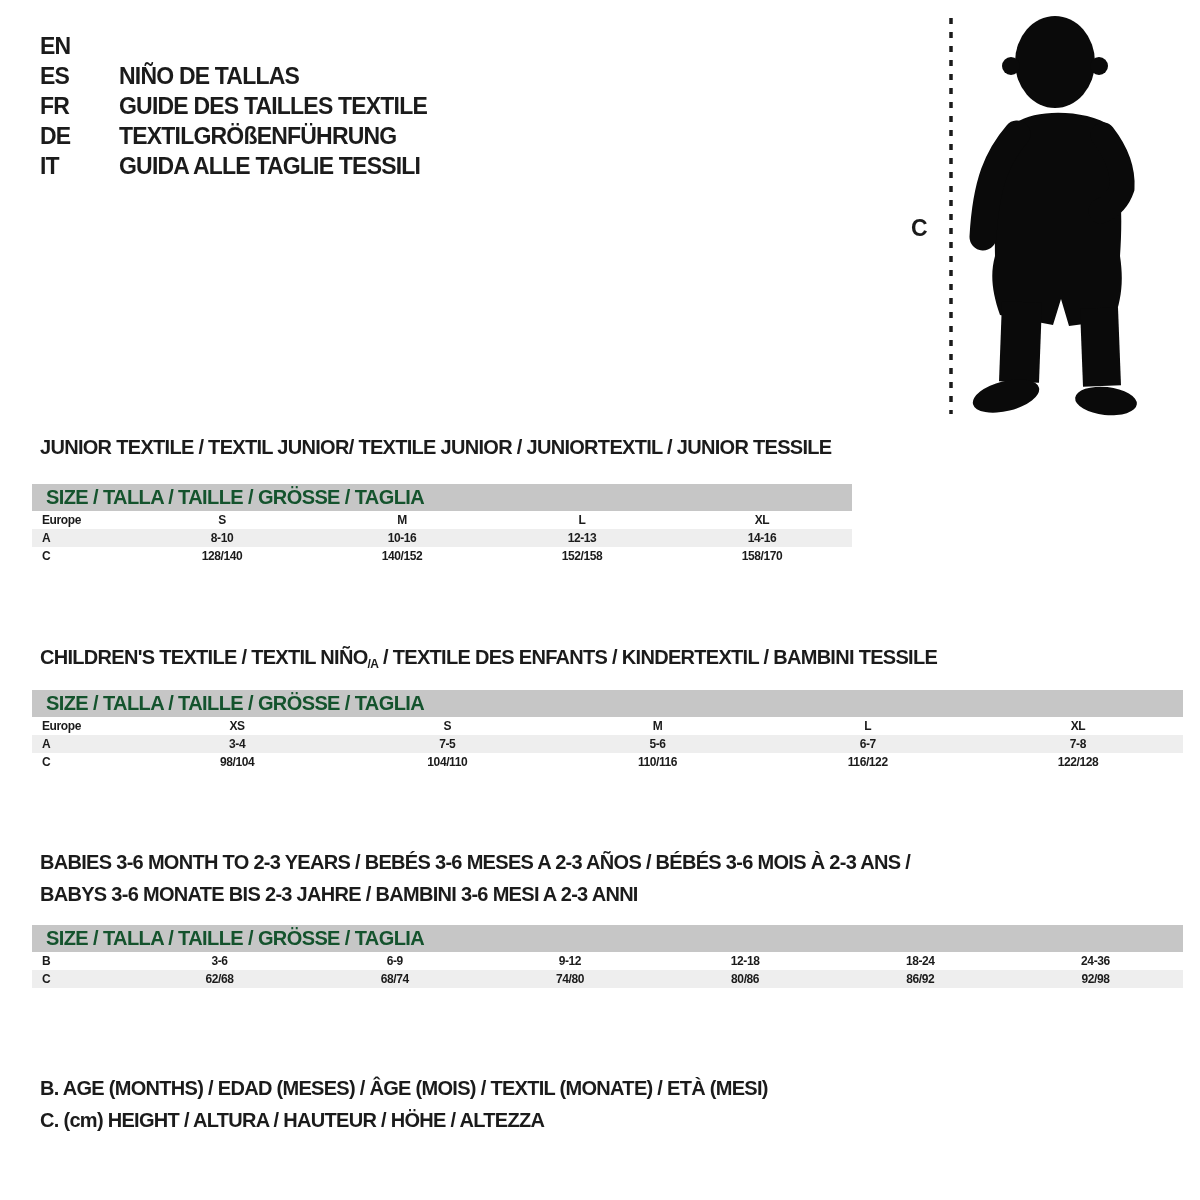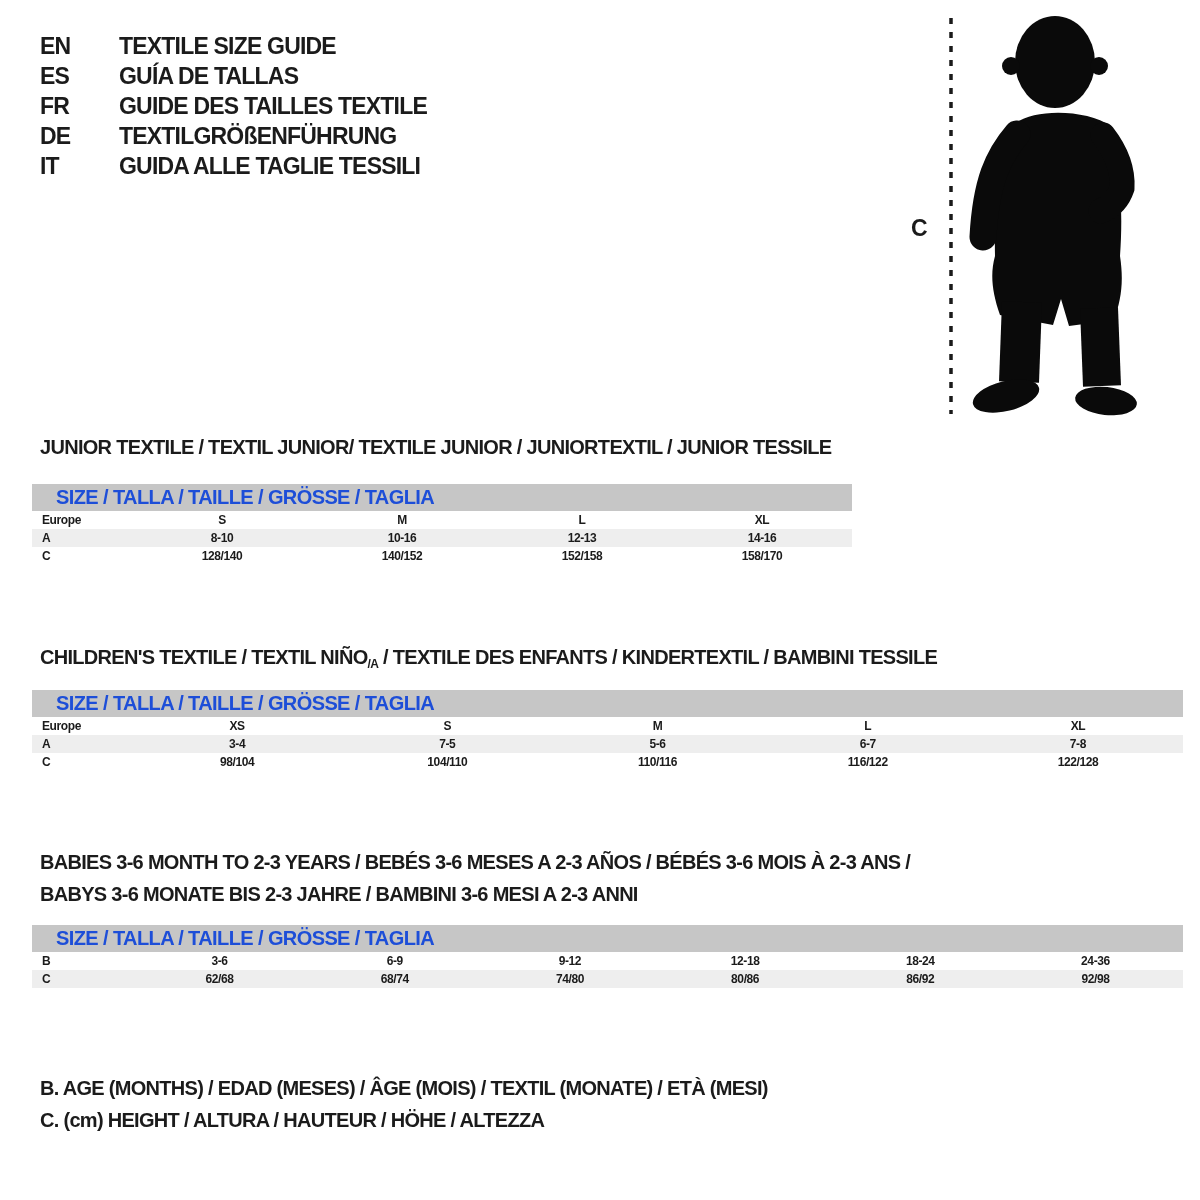--- a/index.html
+++ b/index.html
@@ -31,47 +31,46 @@
   #sec1-title { left:40px; top:431px; }
   #sec2-title { left:40px; top:641px; }
   #sec3-title { left:40px; top:846px; }
   .subsmall { font-size:0.6em; position:relative; top:4px; }
 
   
   .size-table { left:32px; }
   #table1 { top:484px; width:820px; }
   #table2 { top:690px; width:1151px; }
   #table3 { top:925px; width:1151px; }
-  .size-header { height:27px; background:#c6c6c6; color:#1d4ed8;
-                 display:flex; align-items:center; padding-left:24px;
+  .size-header { height:27px; background:#c6c6c6; color:#14532d;
+                 display:flex; align-items:center; padding-left:14px;
                  font-weight:bold; font-size:20px; letter-spacing:-0.6px;
                  white-space:nowrap; }
   .trow { display:flex; height:18px; align-items:center;
           font-weight:bold; font-size:12px; letter-spacing:-0.4px; }
   .trow.shaded { background:#eeeeee; }
   .tlabel { width:100px; padding-left:10px; }
   .tcell { flex:1; text-align:center; }
 
   
   #legend { left:40px; top:1072px; }
   .legend-line { height:32px; display:flex; align-items:center;
                  font-weight:bold; font-size:20px; letter-spacing:-0.7px;
                  white-space:nowrap; }
 </style>
 </head>
 <body>
 
 <div class="abs" id="lang-block">
   <div class="lang-row">
     <span class="lang-code">EN</span>
-    <span class="lang-label">TEXTILE SIZE GUIDE</span>
   </div>
   <div class="lang-row">
     <span class="lang-code">ES</span>
-    <span class="lang-label">GUÍA DE TALLAS</span>
+    <span class="lang-label">NIÑO DE TALLAS</span>
   </div>
   <div class="lang-row">
     <span class="lang-code">FR</span>
     <span class="lang-label">GUIDE DES TAILLES TEXTILE</span>
   </div>
   <div class="lang-row">
     <span class="lang-code">DE</span>
     <span class="lang-label">TEXTILGRÖßENFÜHRUNG</span>
   </div>
   <div class="lang-row">

